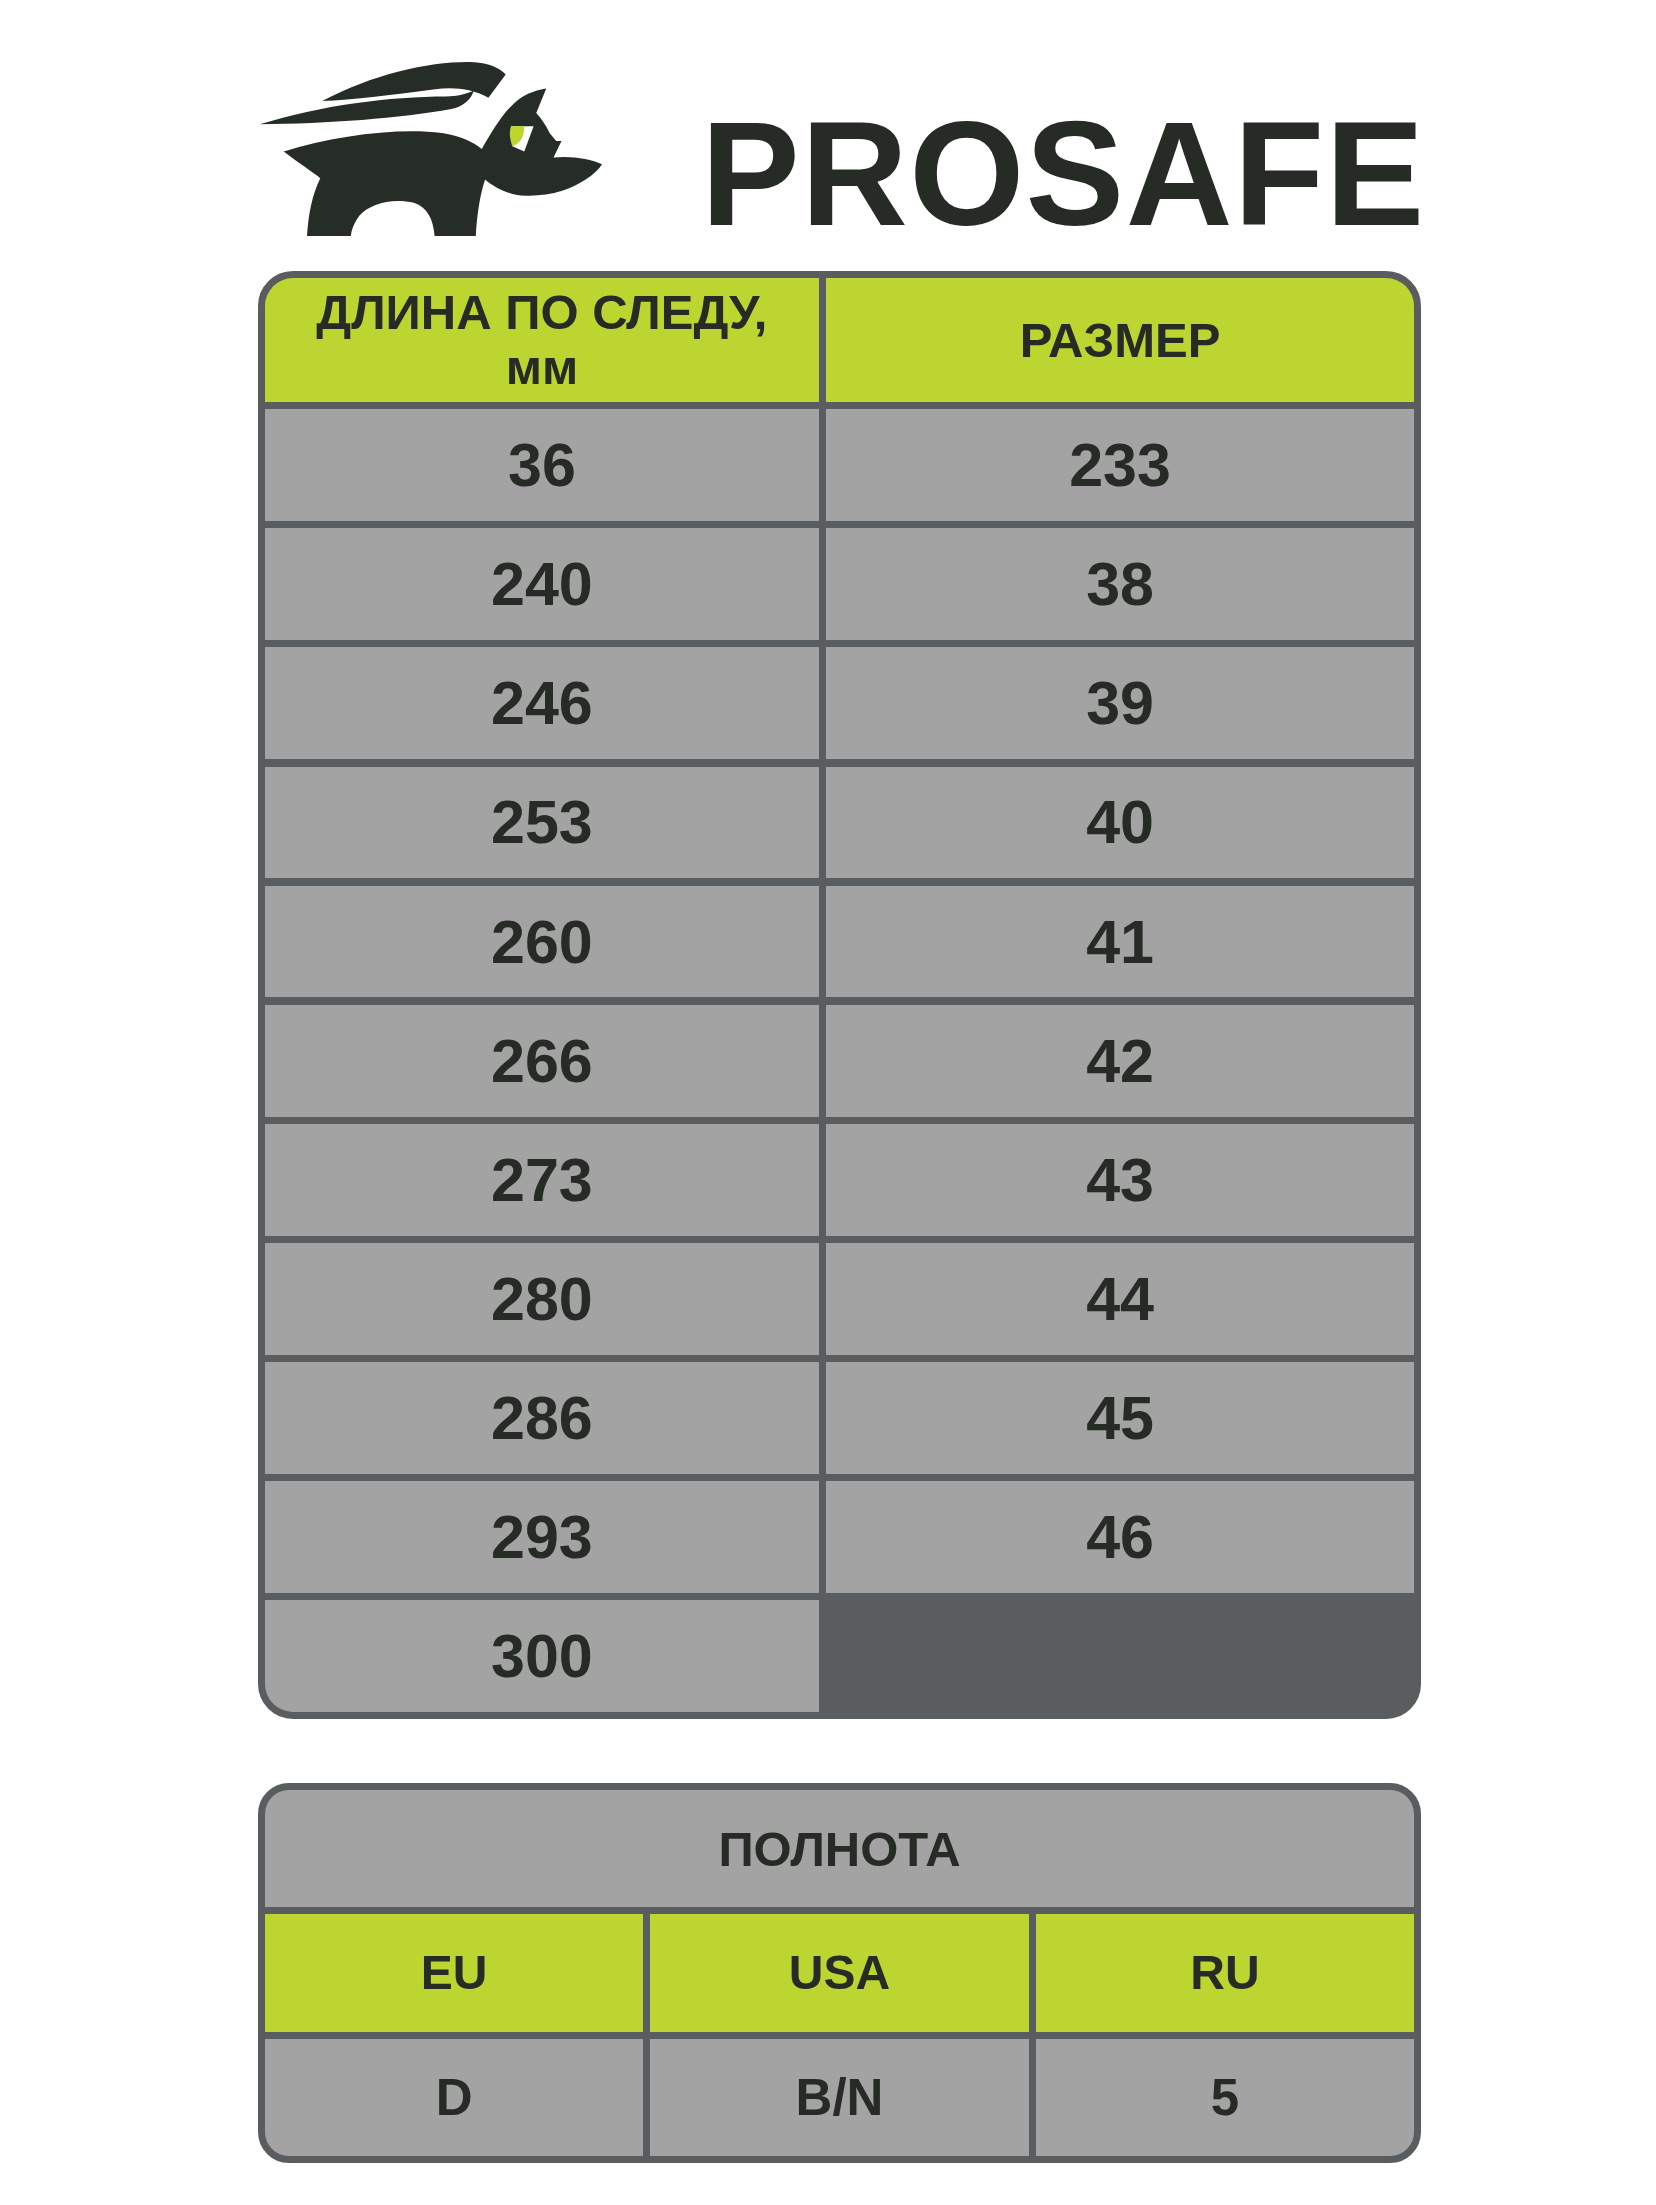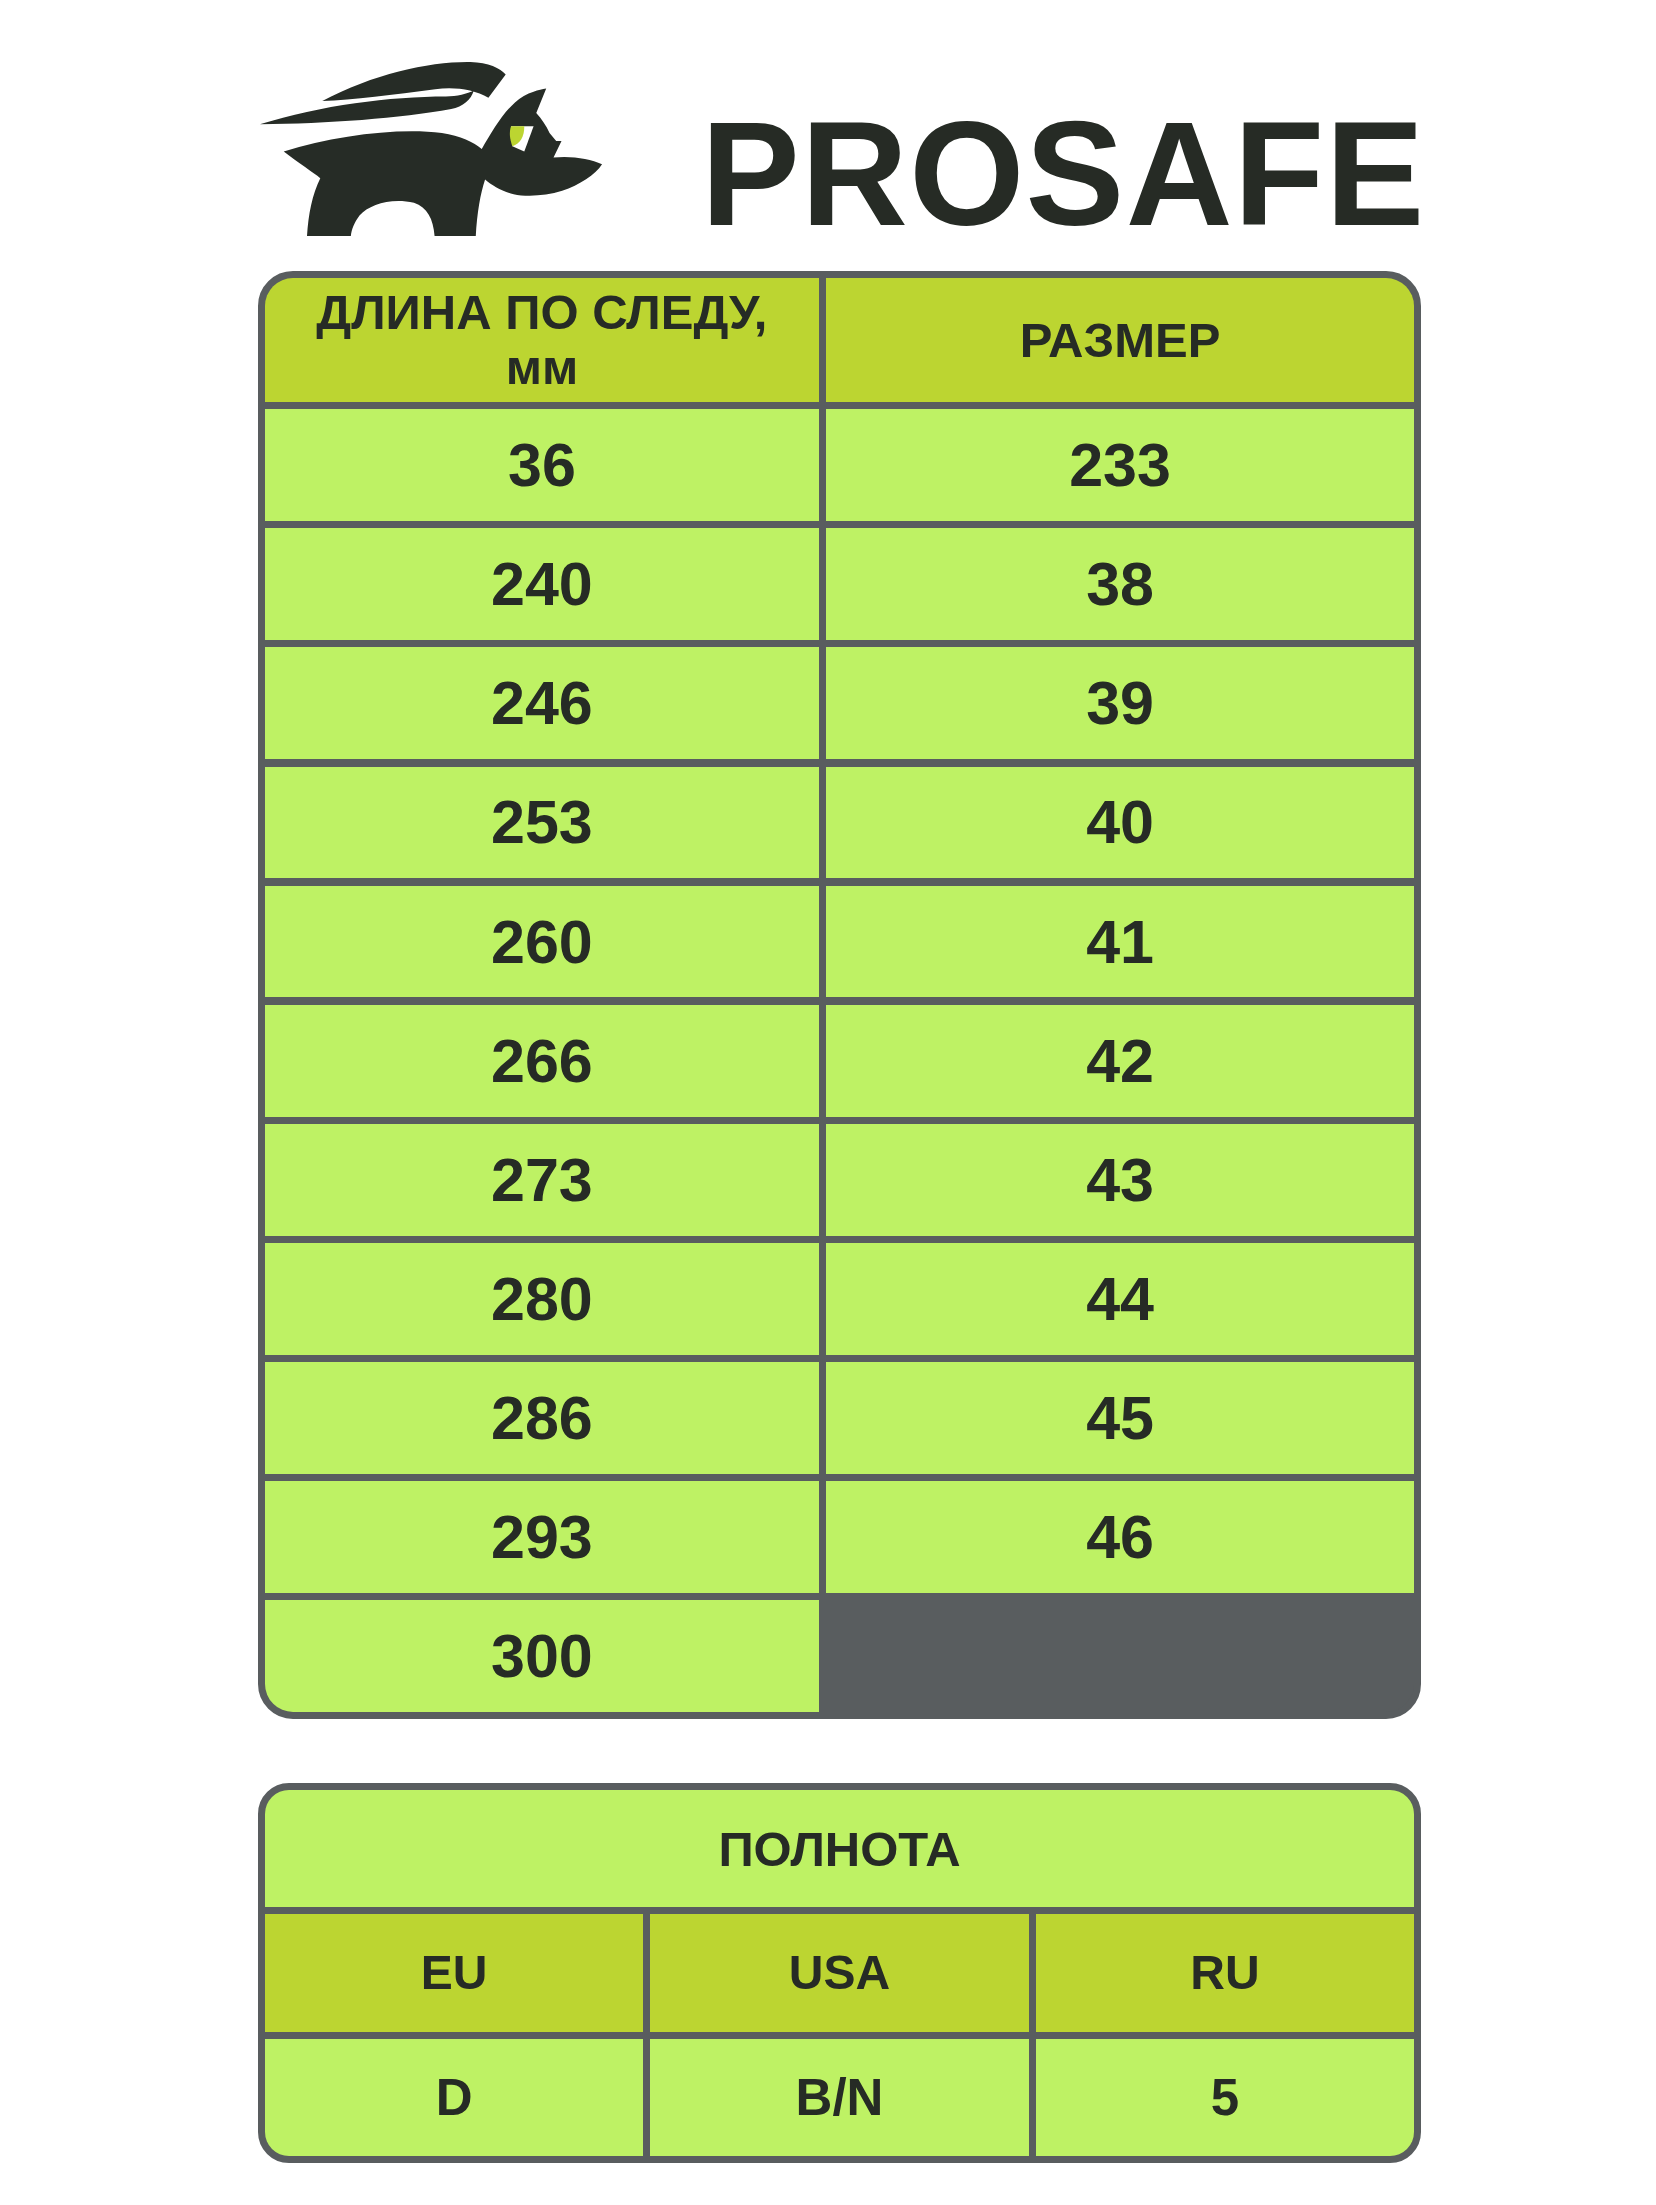--- a/index.html
+++ b/index.html
@@ -15,21 +15,21 @@
     color:#262b25;white-space:nowrap;
   }
   
   .tbl{
     position:absolute;left:258px;width:1149px;
     background:#595d5f;border:7.3px solid #595d5f;border-radius:35px;
     overflow:hidden;display:grid;gap:7.3px;box-sizing:content-box;
   }
   .size-table{top:271px;height:1434px;grid-template-columns:48.2% 1fr;grid-template-rows:124px repeat(11,1fr);}
   .width-table{top:1783px;height:366px;grid-template-columns:repeat(3,1fr);grid-template-rows:repeat(3,1fr);border-radius:31px;}
-  .cell{display:flex;align-items:center;justify-content:center;background:#bef264;text-align:center;}
+  .cell{display:flex;align-items:center;justify-content:center;background:#a3a3a3;text-align:center;}
   .cell.green{background:#bcd531;}
   .head-txt{font-size:49px;font-weight:bold;line-height:1.12;}
   .num{font-size:61px;font-weight:bold;}
   .w-title{font-size:49px;font-weight:bold;text-align:right;}
   .w-head{font-size:48px;font-weight:bold;}
   .w-val{font-size:51px;font-weight:bold;}
   .span-all{grid-column:1/-1;}
 </style>
 </head>
 <body>

